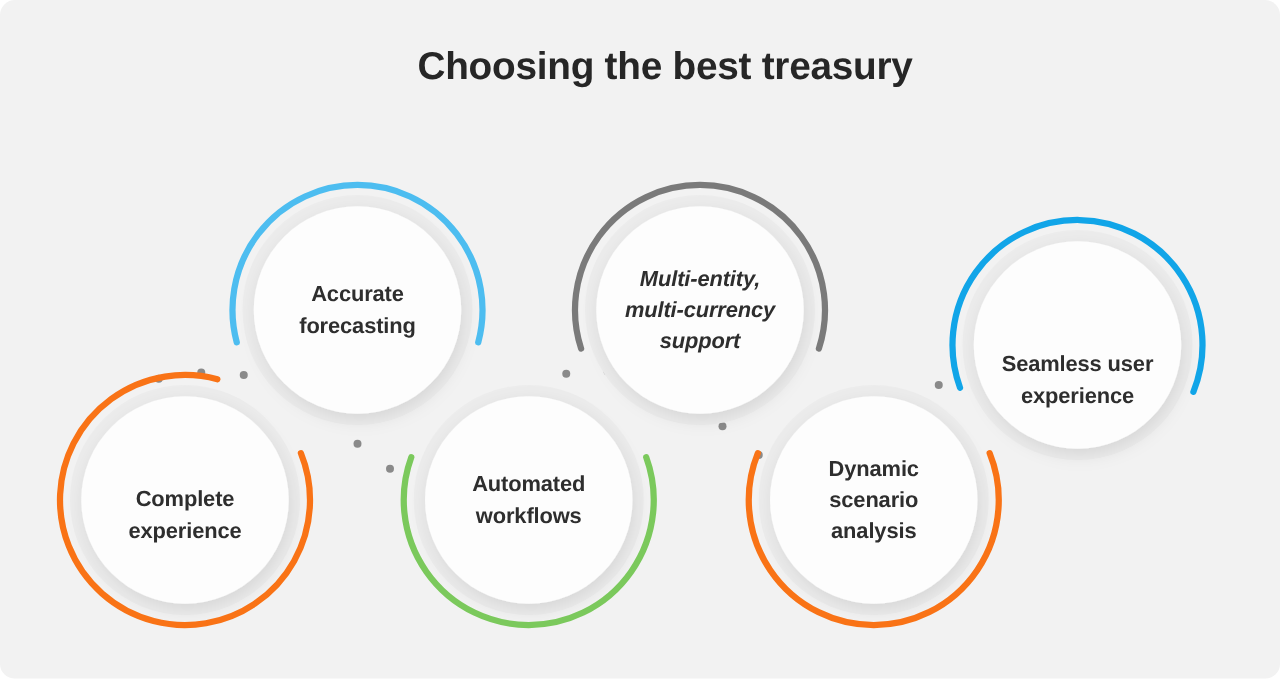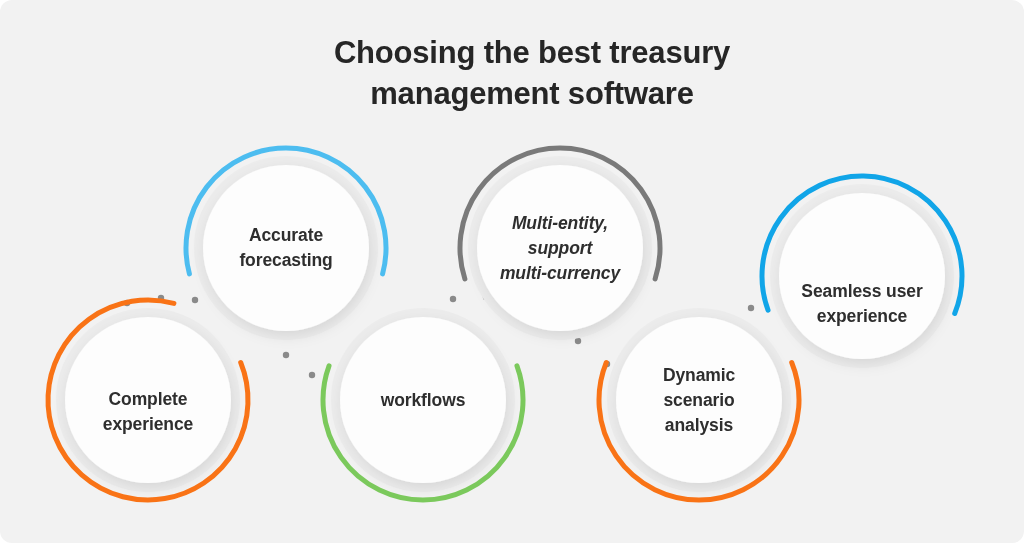--- a/index.html
+++ b/index.html
@@ -52,21 +52,20 @@
     width: 160px;
   }
 </style>
 </head>
 <body>
 
 <div id="canvas">
 
   <div id="title">
     <span class="line">Choosing the best treasury</span>
-    <span class="line">management software</span>
   </div>
 
   <svg id="svg-layer" viewBox="0 0 1024 543">
     <defs>
       <filter id="softshadow" x="-60%" y="-60%" width="220%" height="220%">
         <feDropShadow dx="2" dy="5" stdDeviation="7" flood-color="#000000" flood-opacity="0.09"></feDropShadow>
       </filter>
     </defs>
     <g id="connector-dots-group">
         <circle cx="127" cy="303" r="3.2" fill="#8a8a8a"></circle>
@@ -134,26 +133,27 @@
   <div id="labels-layer">
       <div class="node-label" style="left: 148px; top: 412px;">
         <div>Complete</div>
         <div>experience</div>
       </div>
       <div class="node-label" style="left: 286px; top: 248px;">
         <div>Accurate</div>
         <div>forecasting</div>
       </div>
       <div class="node-label" style="left: 423px; top: 400px;">
+        <div>Automated</div>
         <div>workflows</div>
       </div>
       <div class="node-label" style="left: 560px; top: 248px; font-style: italic;">
         <div>Multi-entity,</div>
+        <div>multi-currency</div>
         <div>support</div>
-        <div>multi-currency</div>
       </div>
       <div class="node-label" style="left: 699px; top: 400px;">
         <div>Dynamic</div>
         <div>scenario</div>
         <div>analysis</div>
       </div>
       <div class="node-label" style="left: 862px; top: 276px; margin-top: 28px;">
         <div>Seamless user</div>
         <div>experience</div>
       </div>

